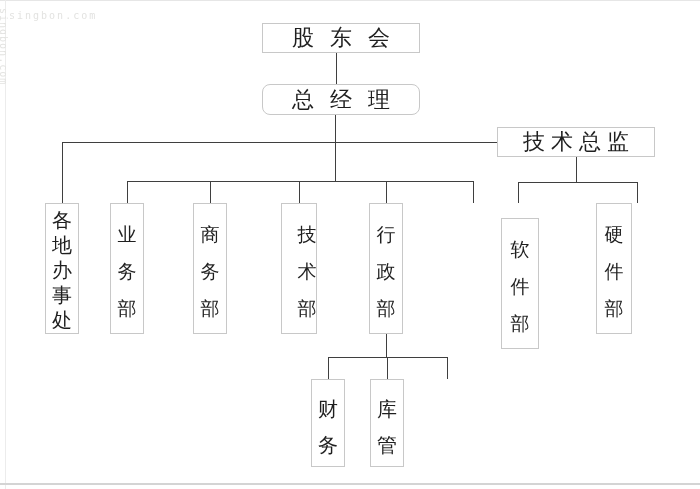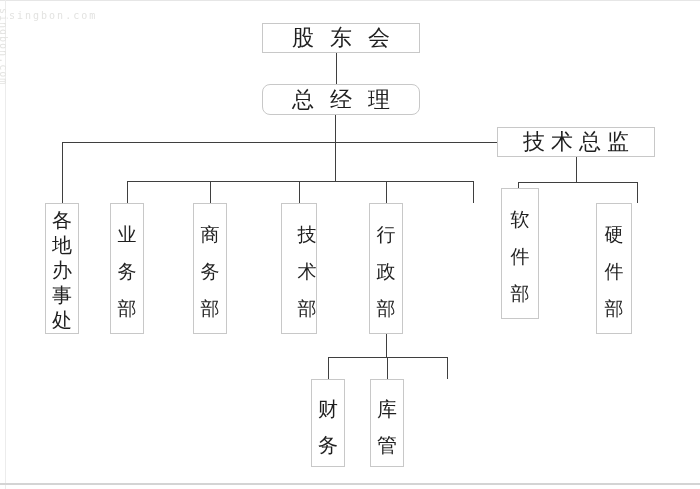--- a/index.html
+++ b/index.html
@@ -113,21 +113,21 @@
 
   <div class="nbox vbox v3" style="left:281px;top:203px;width:36px;height:131px;padding-left:16px;">
     <span class="vlabel">技术部</span>
   </div>
 
   <div class="nbox vbox v3" style="left:369px;top:203px;width:34px;height:131px;">
     <span class="vlabel">行政部</span>
   </div>
 
 
-  <div class="nbox vbox v3" style="left:501px;top:188px;width:38px;height:131px;">
+  <div class="nbox vbox v3" style="left:501px;top:218px;width:38px;height:131px;">
     <span class="vlabel">软件部</span>
   </div>
 
   <div class="nbox vbox v3" style="left:596px;top:203px;width:36px;height:131px;">
     <span class="vlabel">硬件部</span>
   </div>
 
   <div class="nbox vbox v2" style="left:370px;top:379px;width:34px;height:88px;">
     <span class="vlabel">库管</span>
   </div>

